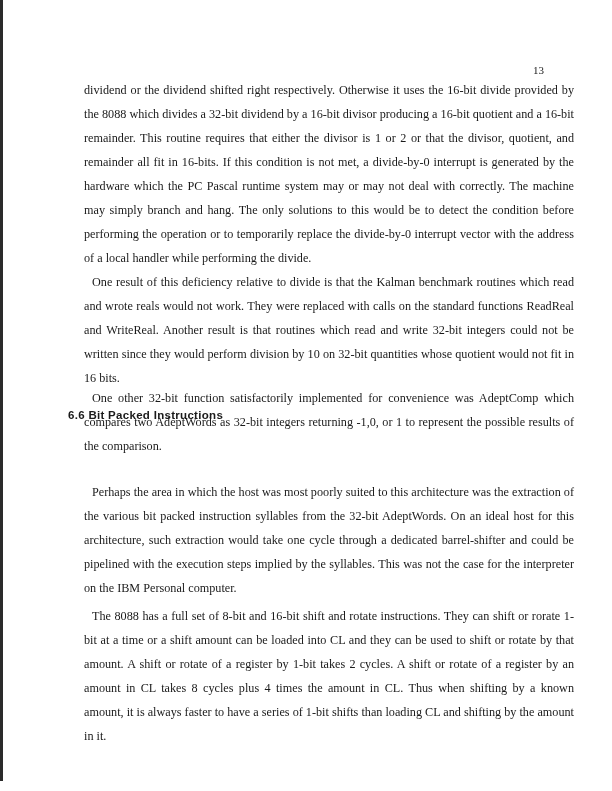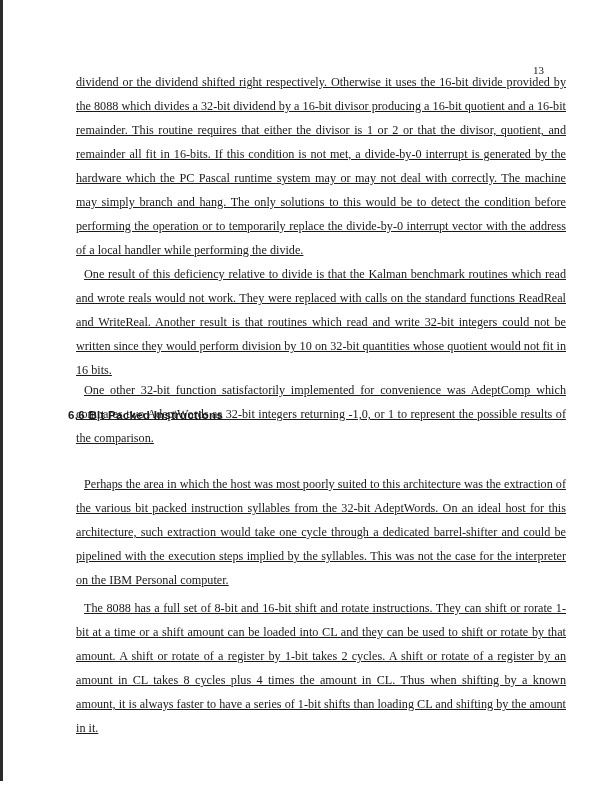--- a/index.html
+++ b/index.html
@@ -31,22 +31,21 @@
       line-height: 12px;
       margin-top: 30px;
     }
     .para {
       position: absolute;
       left: 68px;
       width: 490px;
       font-size: 12.2px;
       line-height: 24px;
       text-align: justify;
-      margin: 8px;
-      text-decoration: underline;
+      margin: 16px;
     }
     .para.indent {
       text-indent: 8px;
     }
     .heading {
       position: absolute;
       left: 68px;
       top: 409px;
       font-family: "Liberation Sans", "DejaVu Sans", sans-serif;
       font-weight: bold;

